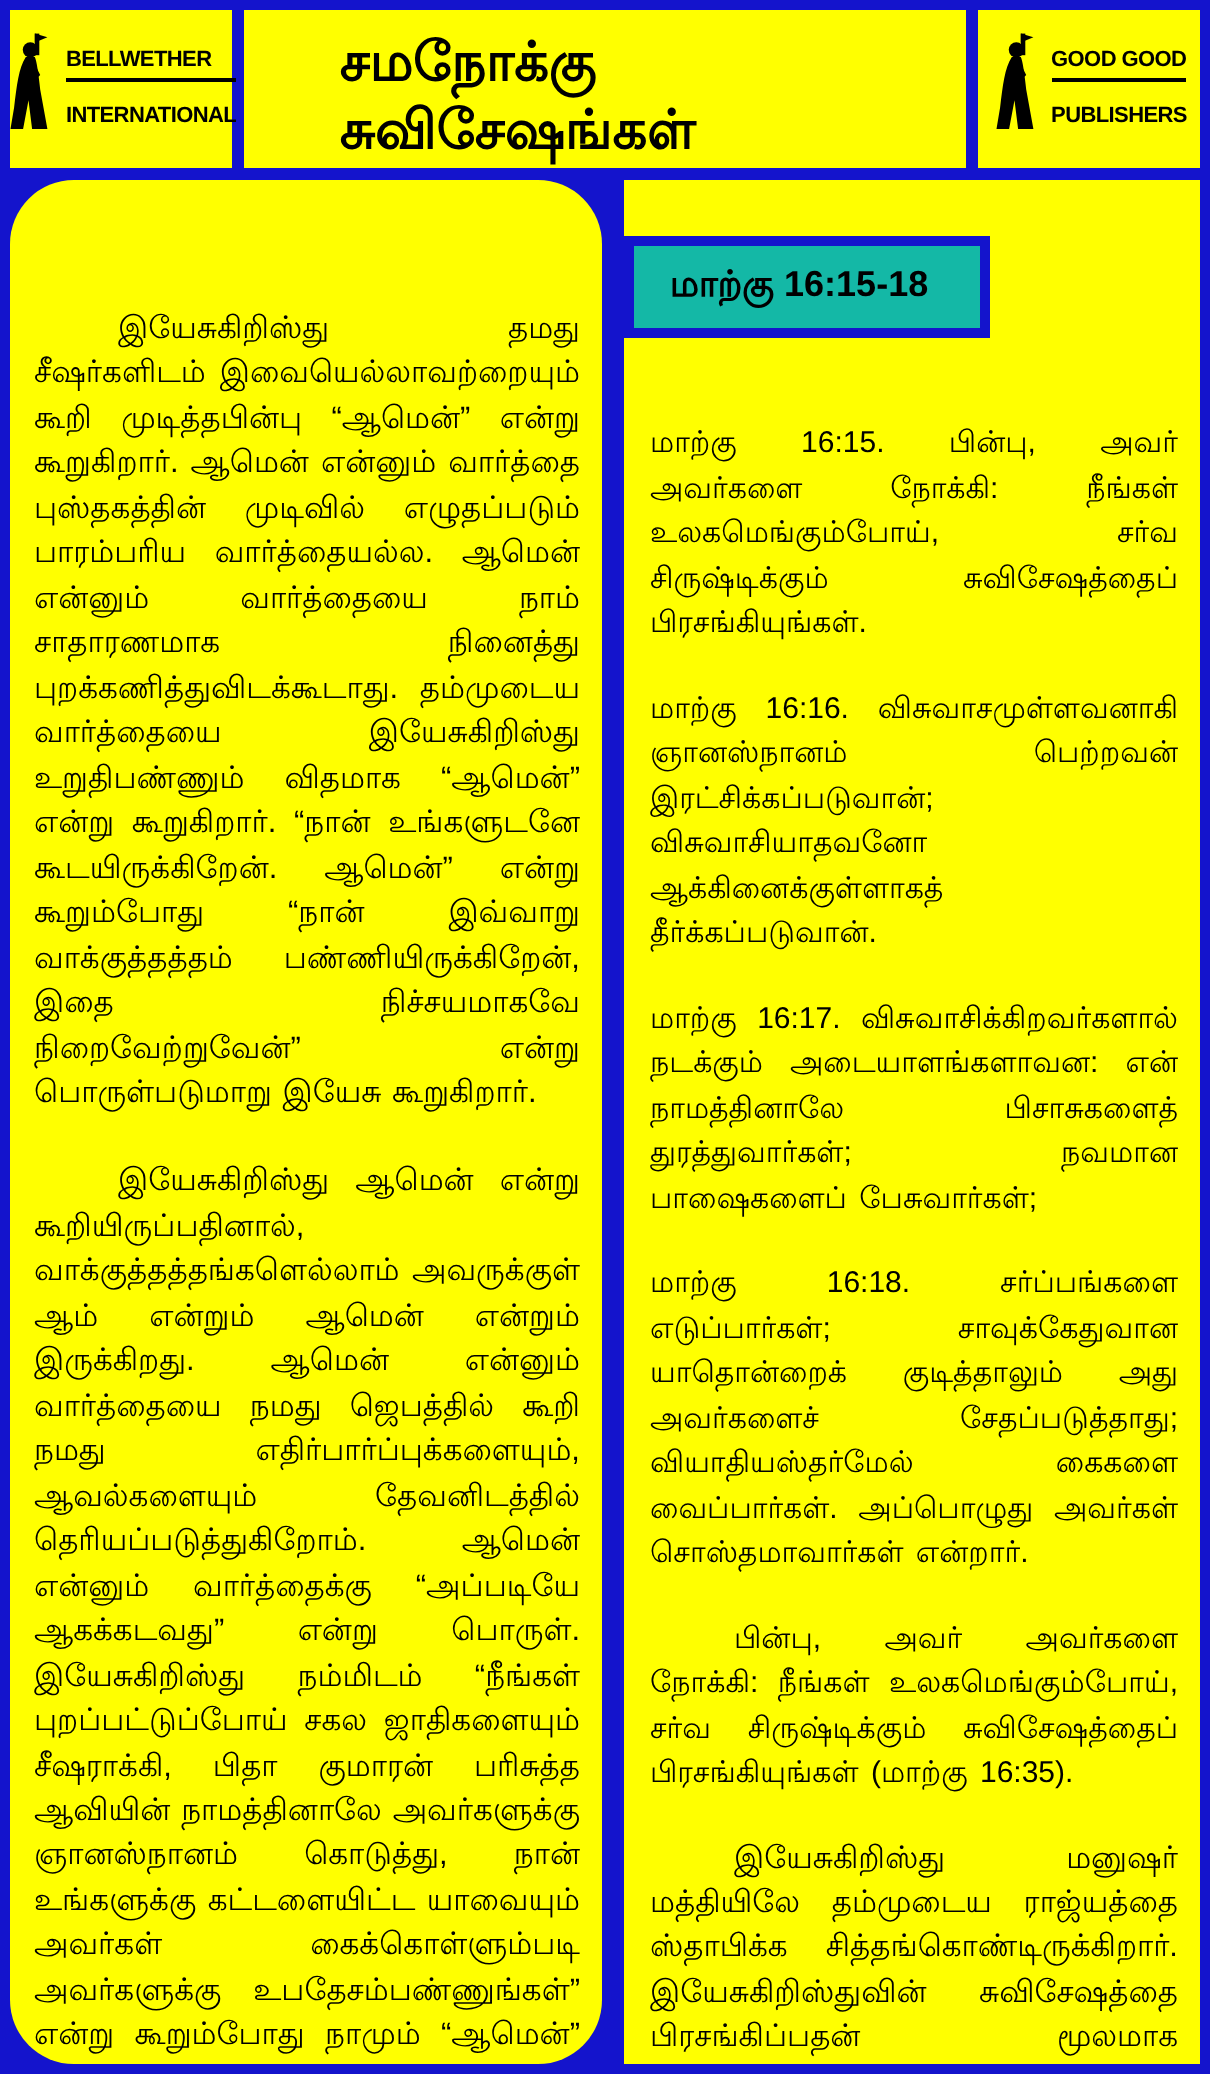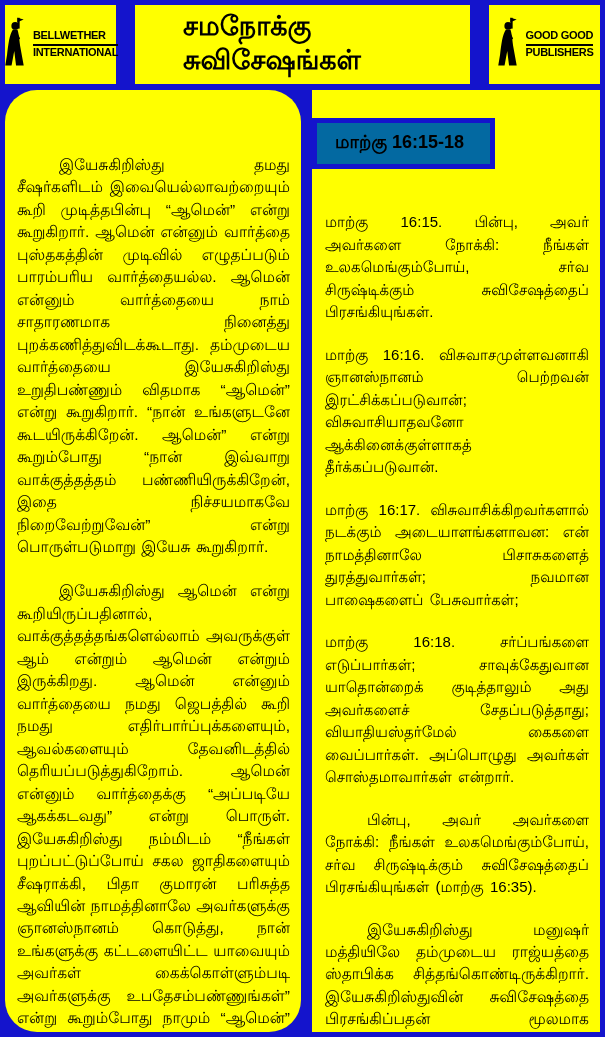--- a/index.html
+++ b/index.html
@@ -10,34 +10,34 @@
     color:#000;
   }
   .page{
     box-sizing:border-box;
     width:605px;height:1037px;
     background:#1414CC;
     padding:5px;
     display:flex;flex-direction:column;gap:6px;
   }
   
-  .header{display:flex;gap:19px;height:79px;flex:0 0 auto;}
+  .header{display:flex;gap:6px;height:79px;flex:0 0 auto;}
   .logo-box{
     box-sizing:border-box;width:111px;background:#FFFF00;
     display:flex;align-items:center;justify-content:center;gap:3px;padding:4px 2px;
   }
   .logo-text{display:flex;flex-direction:column;line-height:1.25;}
   .logo-line1{
     font-weight:900;font-size:11px;letter-spacing:-0.3px;white-space:nowrap;
     border-bottom:2px solid #000;padding-bottom:1px;
   }
-  .logo-line2{font-weight:900;font-size:11px;letter-spacing:-0.3px;white-space:nowrap;padding-top:0;}
+  .logo-line2{font-weight:900;font-size:11px;letter-spacing:-0.3px;white-space:nowrap;padding-top:11px;}
   .title-box{
     flex:1;background:#FFFF00;
-    display:flex;flex-direction:column;align-items:flex-start;justify-content:center;gap:4px;padding-left:48px;
+    display:flex;flex-direction:row;align-items:flex-end;justify-content:center;gap:4px;padding-left:48px;
   }
   .title-tamil{font-size:27px;font-weight:bold;}
   .title-english{font-size:22px;font-weight:bold;letter-spacing:0.5px;}
   
   .columns{flex:1;display:flex;gap:11px;min-height:0;}
   .col{background:#FFFF00;box-sizing:border-box;overflow:hidden;}
   .col-left{width:296px;padding:64px 11px 10px 12px;border-radius:32px;}
   .col-right{flex:1;padding:0 11px 10px 13px;}
   .body-text{
     font-size:15.5px;line-height:1.45;text-align:justify;
@@ -45,21 +45,21 @@
   }
   .indent{text-indent:42px;}
   .verse{
     font-weight:normal;font-size:15px;line-height:1.5;text-align:justify;
     margin:0 0 20px 0;word-spacing:2px;
   }
   .passage-box{
     box-sizing:border-box;
     display:inline-block;
     border:5px solid #1414CC;
-    background:#0369a1;
+    background:#14b8a6;
     margin:28px 12px 42px -13px;
     padding:9px 26px 9px 18px;
     font-weight:bold;font-size:18px;white-space:nowrap;
   }
   .section-heading{
     font-weight:bold;font-size:16.5px;
     margin:8px 0 36px 0;
   }
   .figure-icon{flex:0 0 auto;}
 </style>

